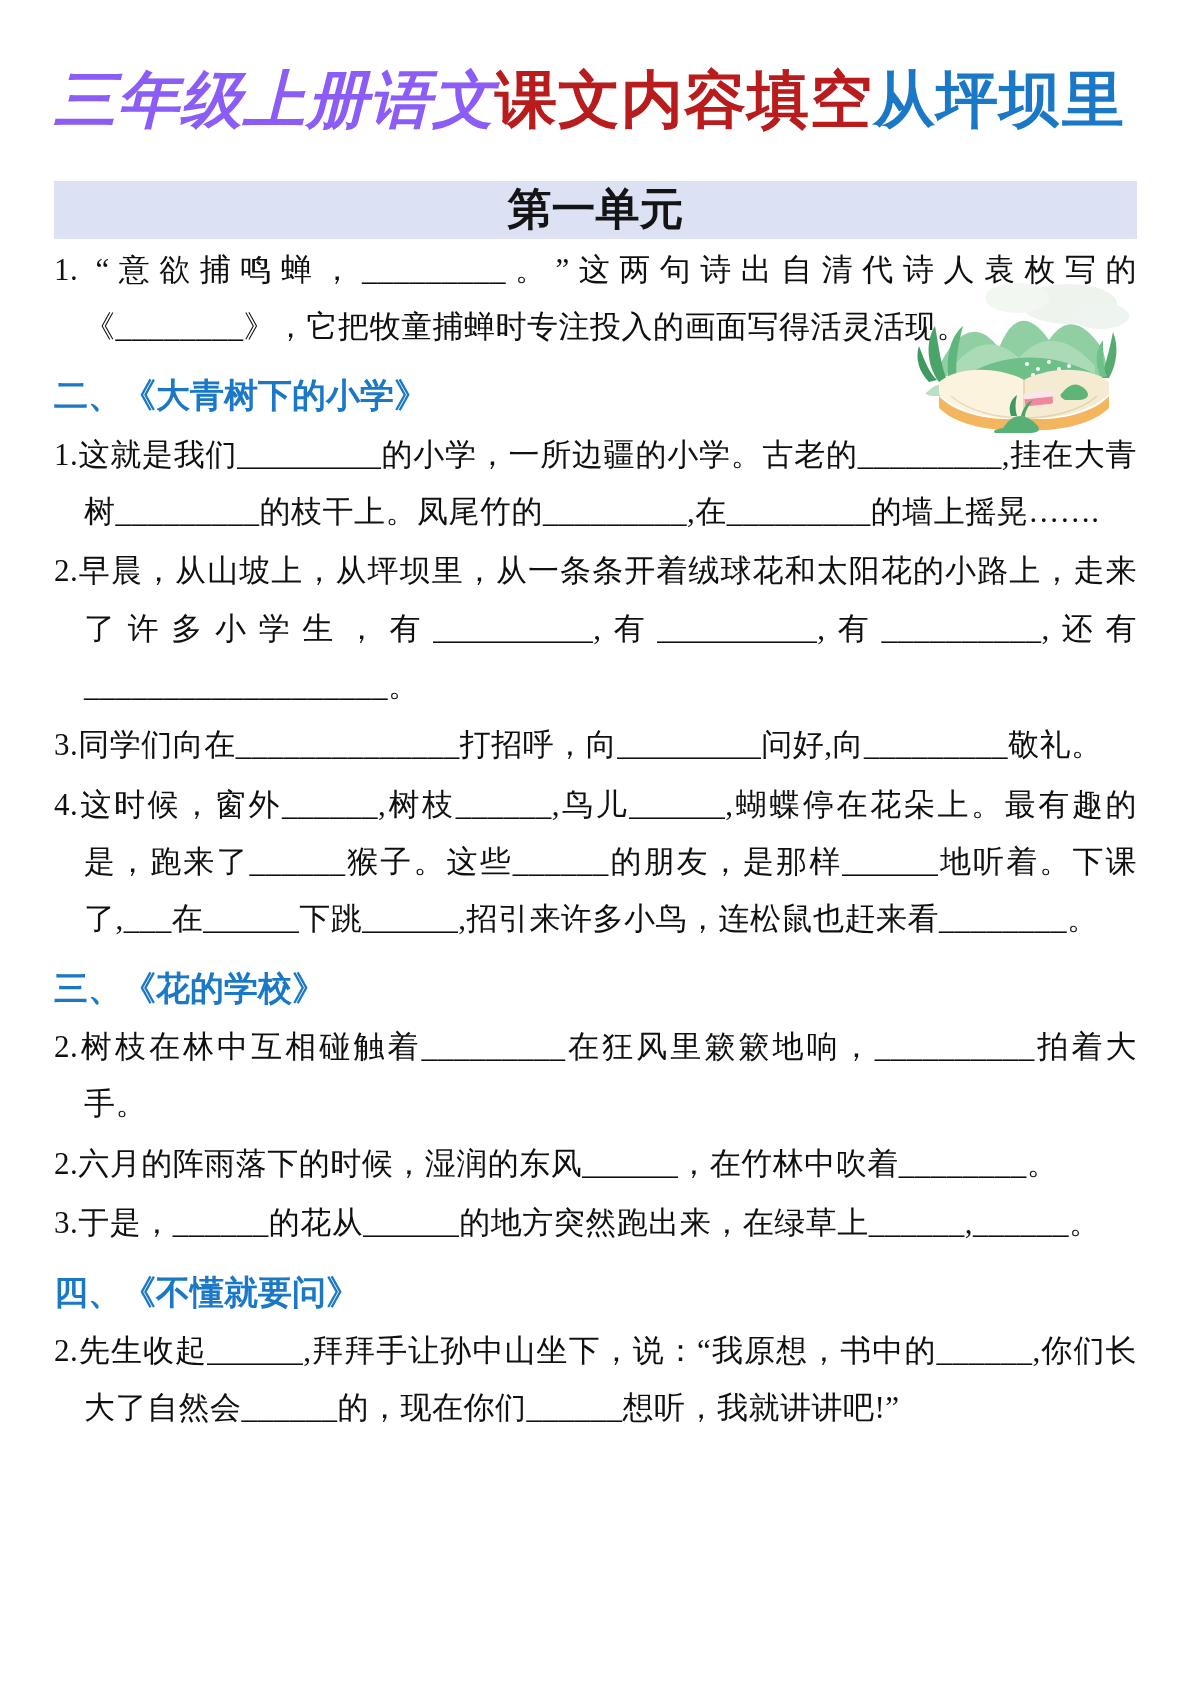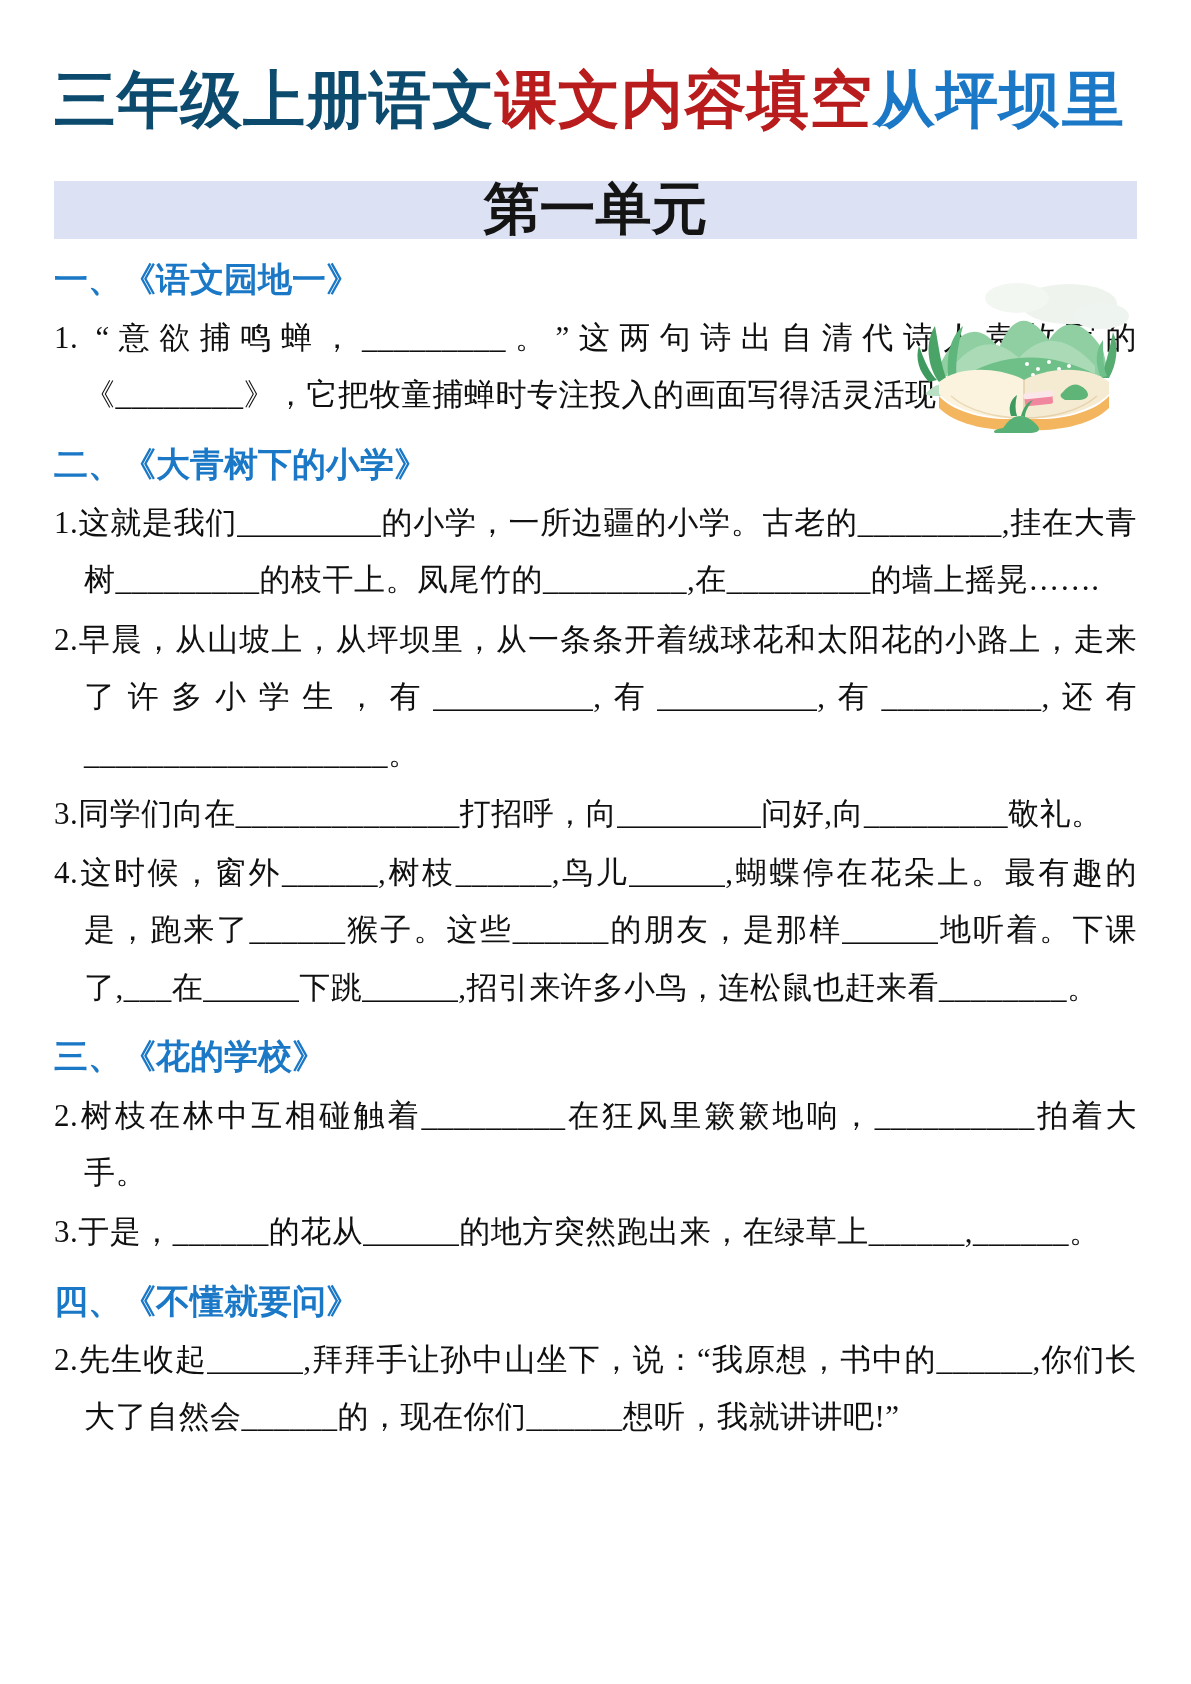--- a/index.html
+++ b/index.html
@@ -20,31 +20,31 @@
     position: relative;
   }
   .title {
     font-size: 62px;
     font-weight: 900;
     letter-spacing: 1px;
     white-space: nowrap;
     line-height: 1.25;
     text-align: left;
   }
-  .title .t-black { color: #0c4a6e; }
+  .title .t-black { color: #8b5cf6; font-style: italic; }
   .title .t-red   { color: #b91c1c; }
   .title .t-blue  { color: #1a78c6; }
   .unit-banner {
     margin-top: 10px;
     height: 58px;
     background: #dce2f3;
     display: flex;
     align-items: center;
     justify-content: center;
-    font-size: 56px;
+    font-size: 44px;
     font-weight: 600;
     color: #141414;
   }
   .section-heading {
     color: #1a78c6;
     font-size: 34px;
     font-weight: 700;
     margin: 14px 0 2px 0;
     line-height: 1.6;
   }
@@ -71,35 +71,35 @@
 
 <div class="page">
 
   <h1 class="title"><span class="t-black">三年级上册语文</span><span class="t-red">课文内容填空</span><span class="t-blue">从坪坝里</span></h1>
 
   <div class="unit-banner">
     <span>第一单元</span>
   </div>
 
   <div>
-    <div class="section-heading">一、《语文园地一》</div>
     <p class="question">1. “意欲捕鸣蝉，_________。”这两句诗出自清代诗人袁枚写的《________》，它把牧童捕蝉时专注投入的画面写得活灵活现。</p>
   </div>
 
   <div>
     <div class="section-heading">二、《大青树下的小学》</div>
     <p class="question">1.这就是我们_________的小学，一所边疆的小学。古老的_________,挂在大青树_________的枝干上。凤尾竹的_________,在_________的墙上摇晃…….</p>
     <p class="question">2.早晨，从山坡上，从坪坝里，从一条条开着绒球花和太阳花的小路上，走来了许多小学生，有__________,有__________,有__________,还有___________________。</p>
     <p class="question">3.同学们向在______________打招呼，向_________问好,向_________敬礼。</p>
     <p class="question">4.这时候，窗外______,树枝______,鸟儿______,蝴蝶停在花朵上。最有趣的是，跑来了______猴子。这些______的朋友，是那样______地听着。下课了,___在______下跳______,招引来许多小鸟，连松鼠也赶来看________。</p>
   </div>
 
   <div>
     <div class="section-heading">三、《花的学校》</div>
     <p class="question">2.树枝在林中互相碰触着_________在狂风里簌簌地响，__________拍着大手。</p>
+    <p class="question">2.六月的阵雨落下的时候，湿润的东风______，在竹林中吹着________。</p>
     <p class="question">3.于是，______的花从______的地方突然跑出来，在绿草上______,______。</p>
   </div>
 
   <div>
     <div class="section-heading">四、《不懂就要问》</div>
     <p class="question">2.先生收起______,拜拜手让孙中山坐下，说：“我原想，书中的______,你们长大了自然会______的，现在你们______想听，我就讲讲吧!”</p>
   </div>
 
 </div>
 

